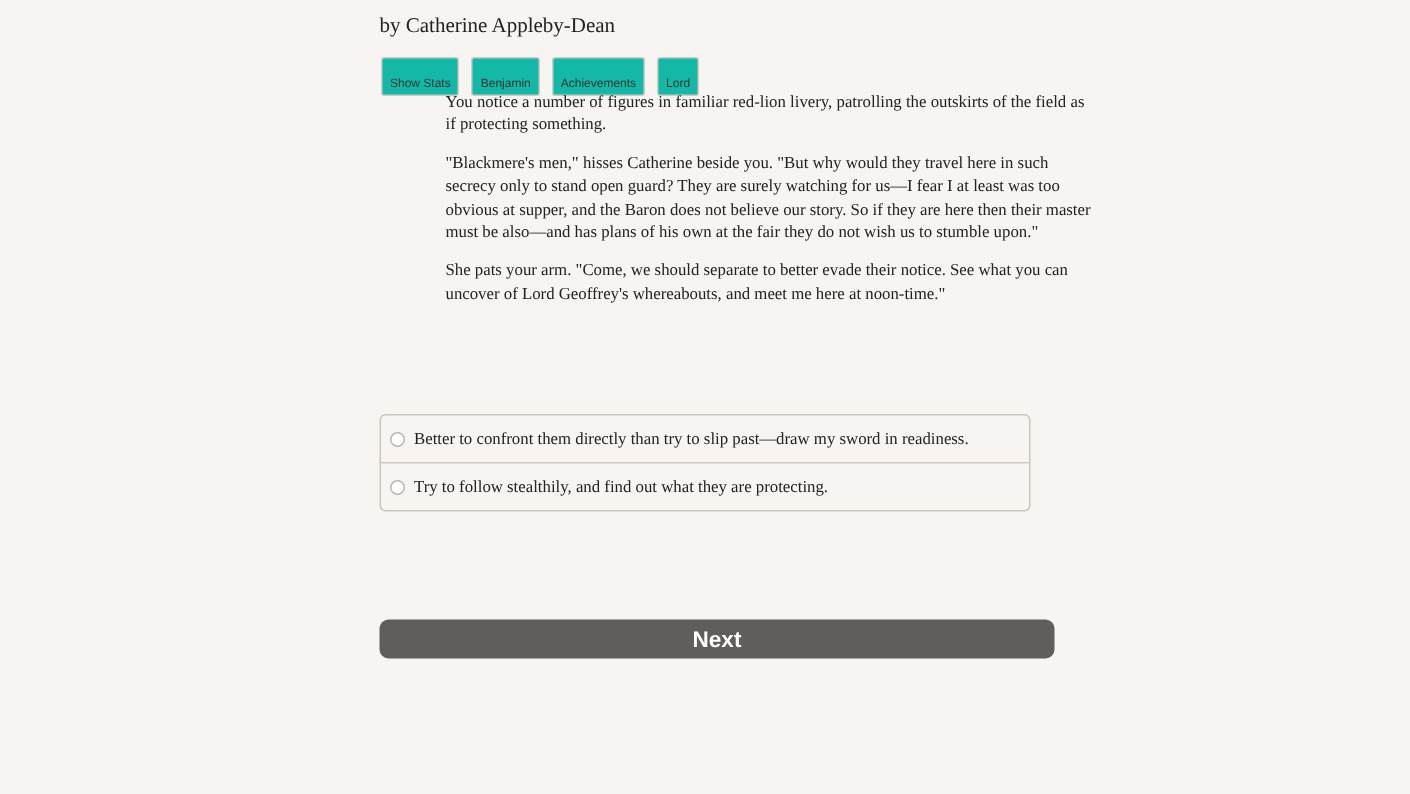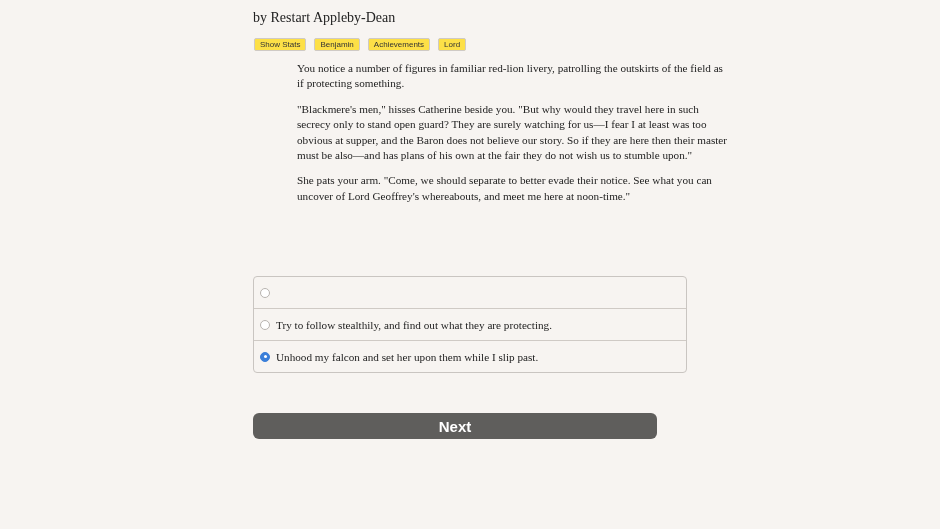--- a/index.html
+++ b/index.html
@@ -38,24 +38,24 @@
       position: absolute;
       top: 38px;
       left: 1px;
       display: flex;
       gap: 8px;
     }
     .toolbar button {
       font-family: "Liberation Sans", "DejaVu Sans", sans-serif;
       font-size: 8px;
       color: #333;
-      background: #fde047;
+      background: #14b8a6;
       border: 1px solid #cfcac5;
       border-radius: 2px;
-      padding: 1px 5px;
+      padding: 12px 5px;
       height: 13px;
       line-height: 10px;
       cursor: pointer;
     }
     .story {
       position: absolute;
       top: 61px;
       left: 0;
       width: 434px;
       font-size: 11.2px;
@@ -101,60 +101,57 @@
       position: absolute;
       left: 2.5px; top: 2.5px;
       width: 3px; height: 3px;
       border-radius: 50%;
       background: #fff;
     }
     .next-btn {
       position: absolute;
       top: 413px;
       left: 0;
-      width: 404px;
+      width: 450px;
       height: 26px;
       border: none;
       border-radius: 6px;
       background: #5f5e5c;
       color: #fff;
       font-family: "Liberation Sans", "DejaVu Sans", sans-serif;
       font-weight: bold;
       font-size: 15px;
       cursor: pointer;
     }
   </style>
 </head>
 <body>
 
 <div class="container">
   <div class="title-cut"></div>
-  <div class="author">by Restart Appleby-Dean</div>
+  <div class="author">by Catherine Appleby-Dean</div>
 
   <div class="toolbar">
     <button>Show Stats</button>
     <button>Benjamin</button>
     <button>Achievements</button>
     <button>Lord</button>
   </div>
 
   <div class="story">
     <p>You notice a number of figures in familiar red-lion livery, patrolling the outskirts of the field as if protecting something.</p>
     <p>"Blackmere's men," hisses Catherine beside you. "But why would they travel here in such secrecy only to stand open guard? They are surely watching for us—I fear I at least was too obvious at supper, and the Baron does not believe our story. So if they are here then their master must be also—and has plans of his own at the fair they do not wish us to stumble upon."</p>
     <p>She pats your arm. "Come, we should separate to better evade their notice. See what you can uncover of Lord Geoffrey's whereabouts, and meet me here at noon-time."</p>
   </div>
 
   <div class="choices">
     <div class="choice">
       <span class="radio"></span>
+      <span>Better to confront them directly than try to slip past—draw my sword in readiness.</span>
     </div>
     <div class="choice">
       <span class="radio"></span>
       <span>Try to follow stealthily, and find out what they are protecting.</span>
-    </div>
-    <div class="choice">
-      <span class="radio checked"></span>
-      <span>Unhood my falcon and set her upon them while I slip past.</span>
     </div>
   </div>
 
   <button class="next-btn">Next</button>
 </div>
 
 </body></html>

